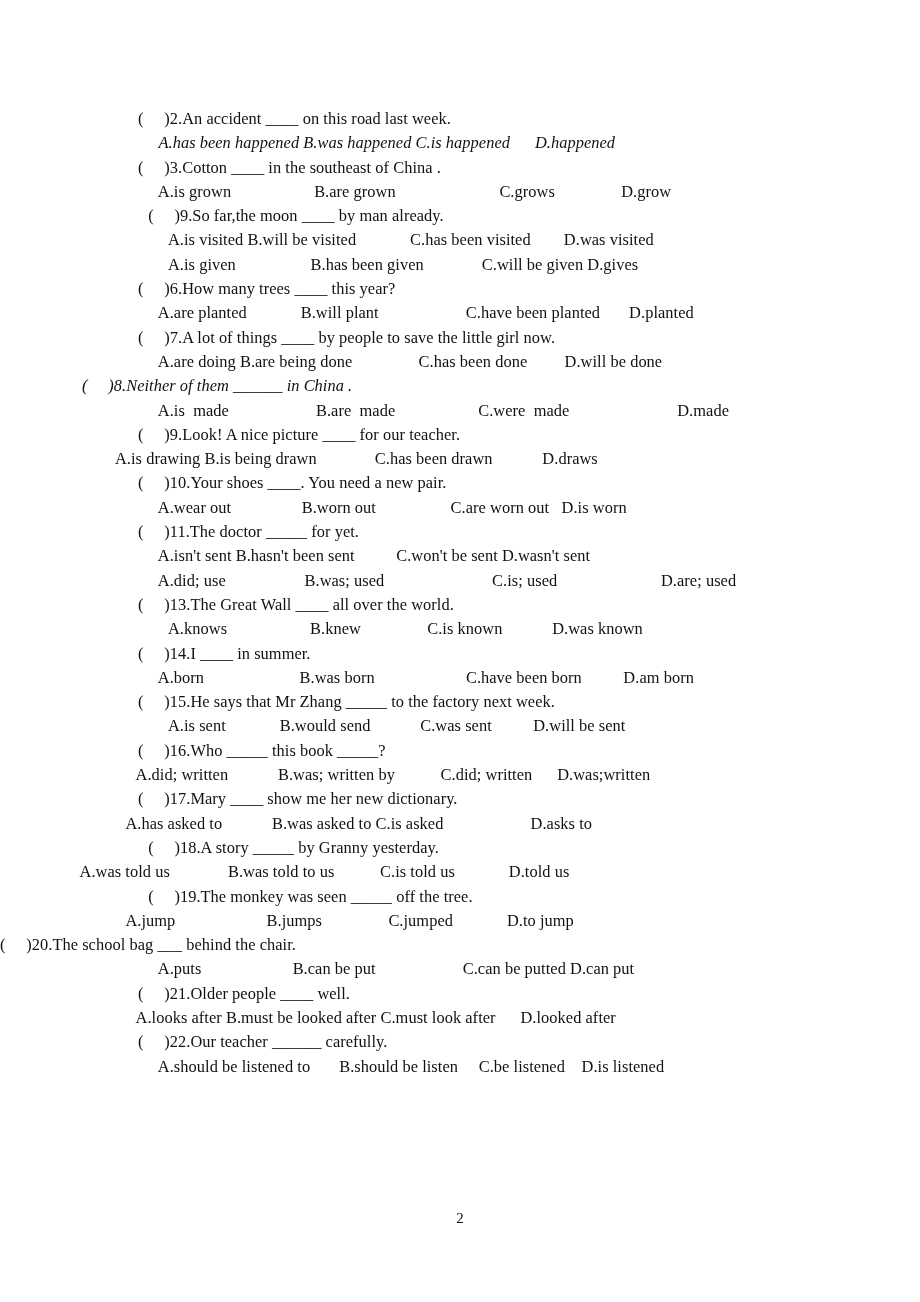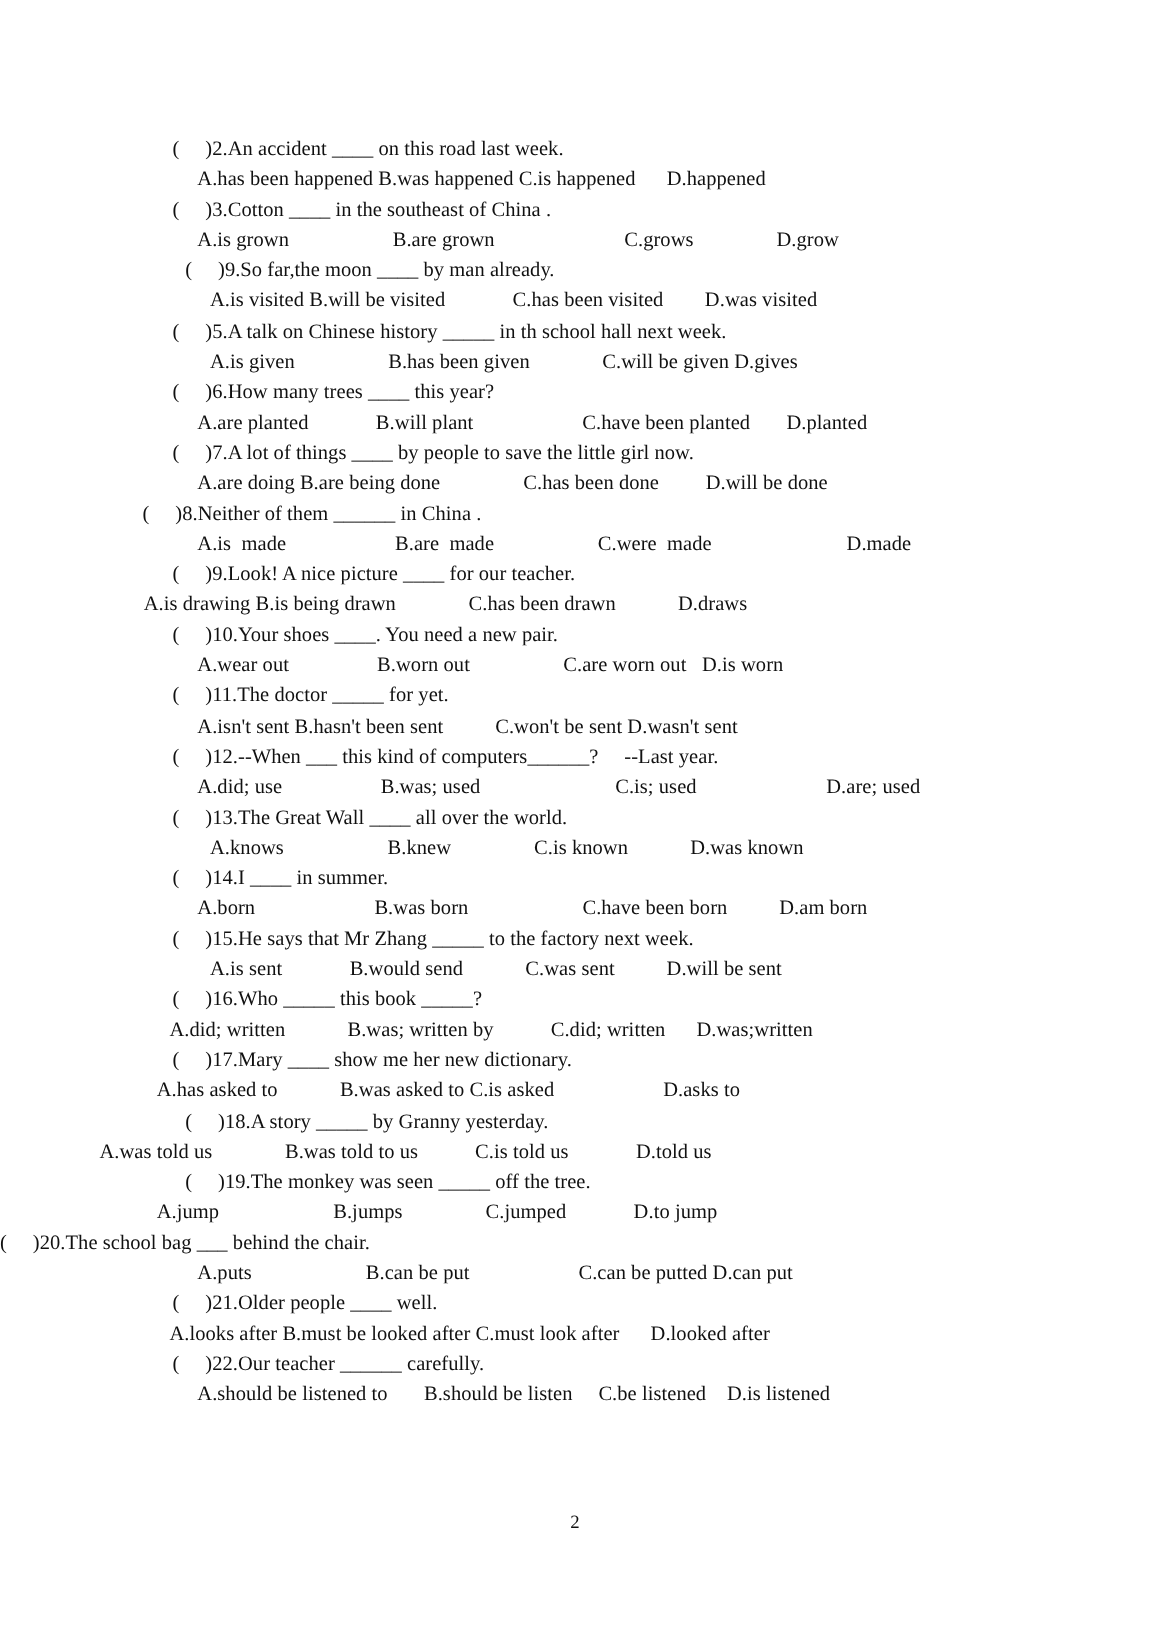--- a/index.html
+++ b/index.html
@@ -46,40 +46,38 @@
     line-height: 20px;
     color: #111111;
   }
 </style>
 </head>
 <body>
 
 <div id="page">
   <div id="questions">
       <div class="qline" style="padding-left: 138px;">(     )2.An accident ____ on this road last week.</div>
-      <div class="oline" style="padding-left: 138px;">     A.has been happened B.was happened C.is happened      D.happened</div>
+      <div class="oline" style="padding-left: 138px; font-style: italic;">     A.has been happened B.was happened C.is happened      D.happened</div>
       <div class="qline" style="padding-left: 138px;">(     )3.Cotton ____ in the southeast of China .</div>
       <div class="oline" style="padding-left: 138px;">     A.is grown                    B.are grown                         C.grows                D.grow</div>
       <div class="qline" style="padding-left: 144px;"> (     )9.So far,the moon ____ by man already.</div>
       <div class="oline" style="padding-left: 144px;">      A.is visited B.will be visited             C.has been visited        D.was visited</div>
-      <div class="qline" style="padding-left: 138px;">(     )5.A talk on Chinese history _____ in th school hall next week.</div>
       <div class="oline" style="padding-left: 144px;">      A.is given                  B.has been given              C.will be given D.gives</div>
       <div class="qline" style="padding-left: 138px;">(     )6.How many trees ____ this year?</div>
       <div class="oline" style="padding-left: 138px;">     A.are planted             B.will plant                     C.have been planted       D.planted</div>
       <div class="qline" style="padding-left: 138px;">(     )7.A lot of things ____ by people to save the little girl now.</div>
       <div class="oline" style="padding-left: 138px;">     A.are doing B.are being done                C.has been done         D.will be done</div>
-      <div class="qline" style="padding-left: 114px;">(     )8.Neither of them ______ in China .</div>
+      <div class="qline" style="padding-left: 82px; font-style: italic;">(     )8.Neither of them ______ in China .</div>
       <div class="oline" style="padding-left: 138px;">     A.is  made                     B.are  made                    C.were  made                          D.made</div>
       <div class="qline" style="padding-left: 138px;">(     )9.Look! A nice picture ____ for our teacher.</div>
       <div class="oline" style="padding-left: 91px;">      A.is drawing B.is being drawn              C.has been drawn            D.draws</div>
       <div class="qline" style="padding-left: 138px;">(     )10.Your shoes ____. You need a new pair.</div>
       <div class="oline" style="padding-left: 138px;">     A.wear out                 B.worn out                  C.are worn out   D.is worn</div>
       <div class="qline" style="padding-left: 138px;">(     )11.The doctor _____ for yet.</div>
       <div class="oline" style="padding-left: 138px;">     A.isn't sent B.hasn't been sent          C.won't be sent D.wasn't sent</div>
-      <div class="qline" style="padding-left: 138px;">(     )12.--When ___ this kind of computers______?     --Last year.</div>
       <div class="oline" style="padding-left: 138px;">     A.did; use                   B.was; used                          C.is; used                         D.are; used</div>
       <div class="qline" style="padding-left: 138px;">(     )13.The Great Wall ____ all over the world.</div>
       <div class="oline" style="padding-left: 144px;">      A.knows                    B.knew                C.is known            D.was known</div>
       <div class="qline" style="padding-left: 138px;">(     )14.I ____ in summer.</div>
       <div class="oline" style="padding-left: 138px;">     A.born                       B.was born                      C.have been born          D.am born</div>
       <div class="qline" style="padding-left: 138px;">(     )15.He says that Mr Zhang _____ to the factory next week.</div>
       <div class="oline" style="padding-left: 144px;">      A.is sent             B.would send            C.was sent          D.will be sent</div>
       <div class="qline" style="padding-left: 138px;">(     )16.Who _____ this book _____?</div>
       <div class="oline" style="padding-left: 124px;">   A.did; written            B.was; written by           C.did; written      D.was;written</div>
       <div class="qline" style="padding-left: 138px;">(     )17.Mary ____ show me her new dictionary.</div>

